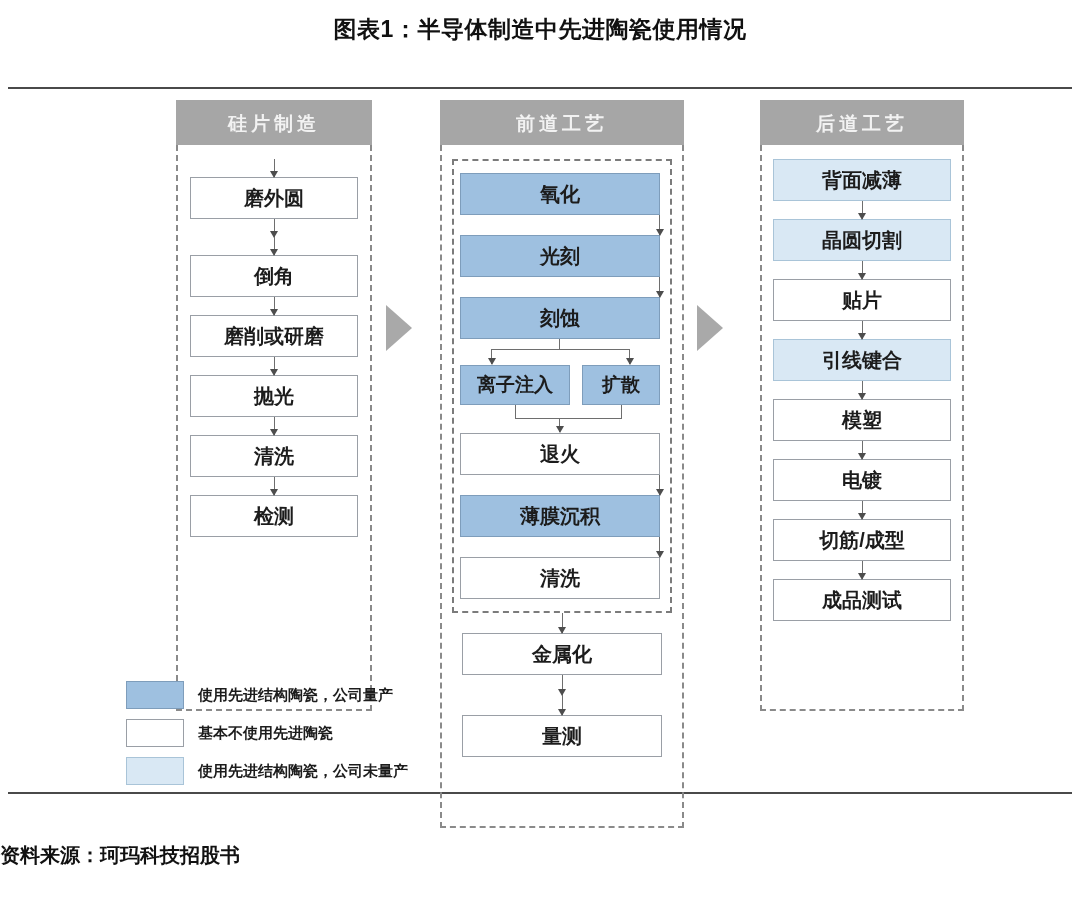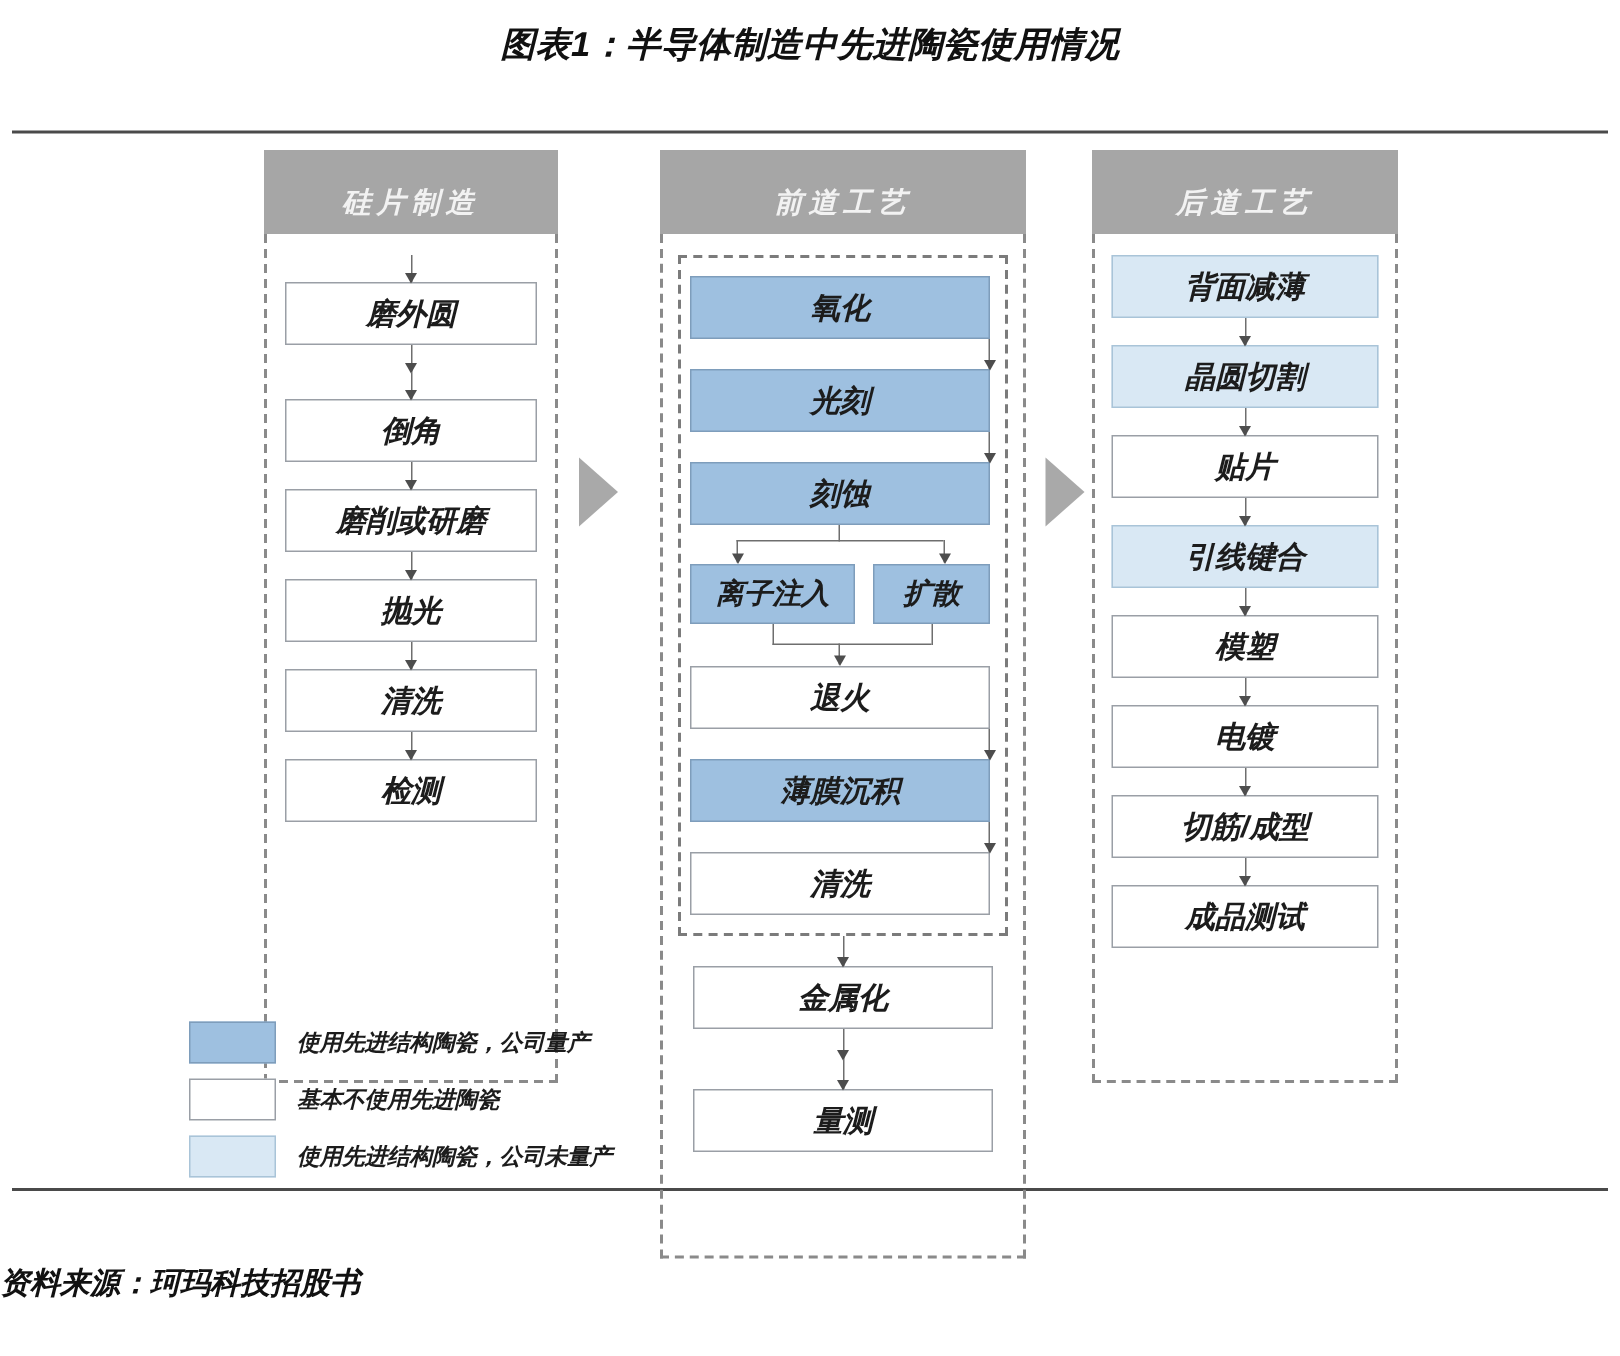--- a/index.html
+++ b/index.html
@@ -5,21 +5,21 @@
 <style>
   html,body{margin:0;padding:0;}
   body{
     width:1080px;height:904px;
     background:#ffffff;
     font-family:"Liberation Sans","DejaVu Sans",sans-serif;
     color:#1a1a1a;
     position:relative;
     overflow:hidden;
   }
-  .page{position:relative;width:998px;height:904px;font-style:italic;}
+  .page{position:relative;width:998px;height:904px;}
 
   
   .fig-title{
     position:absolute;left:0;top:14px;width:1080px;
     text-align:center;
     font-size:23px;font-weight:bold;letter-spacing:.5px;
     color:#111;
   }
 
   
@@ -38,21 +38,21 @@
   }
 
   
   .col{position:absolute;}
   .col-head{
     background:#a6a6a6;
     color:#f2f2f2;
     font-size:19px;font-weight:bold;
     letter-spacing:4px;
     text-align:center;
-    padding:22px 0 8px;
+    padding:11px 0 8px;
     box-sizing:border-box;
   }
   .col-body{
     border:2px dashed #8a8a8a;
     border-top:none;
     box-sizing:border-box;
     padding:14px 0 12px;
     display:flex;flex-direction:column;align-items:center;
     background:transparent;
   }
@@ -239,21 +239,21 @@
       <div class="conn h20"></div>
       <div class="node w2">金属化</div>
       <div class="conn h20"></div>
       <div class="conn h20"></div>
       <div class="node w2">量测</div>
     </div>
   </div>
 
   <div class="stage-arrow" style="left:697px;top:305px;"></div>
 
-  <div class="col" style="left:728px;top:100px;width:204px;">
+  <div class="col" style="left:760px;top:100px;width:204px;">
     <div class="col-head">后道工艺</div>
     <div class="col-body" style="height:566px;">
       <div class="node w3 fill-light">背面减薄</div>
       <div class="conn h18"></div>
       <div class="node w3 fill-light">晶圆切割</div>
       <div class="conn h18"></div>
       <div class="node w3">贴片</div>
       <div class="conn h18"></div>
       <div class="node w3 fill-light">引线键合</div>
       <div class="conn h18"></div>

